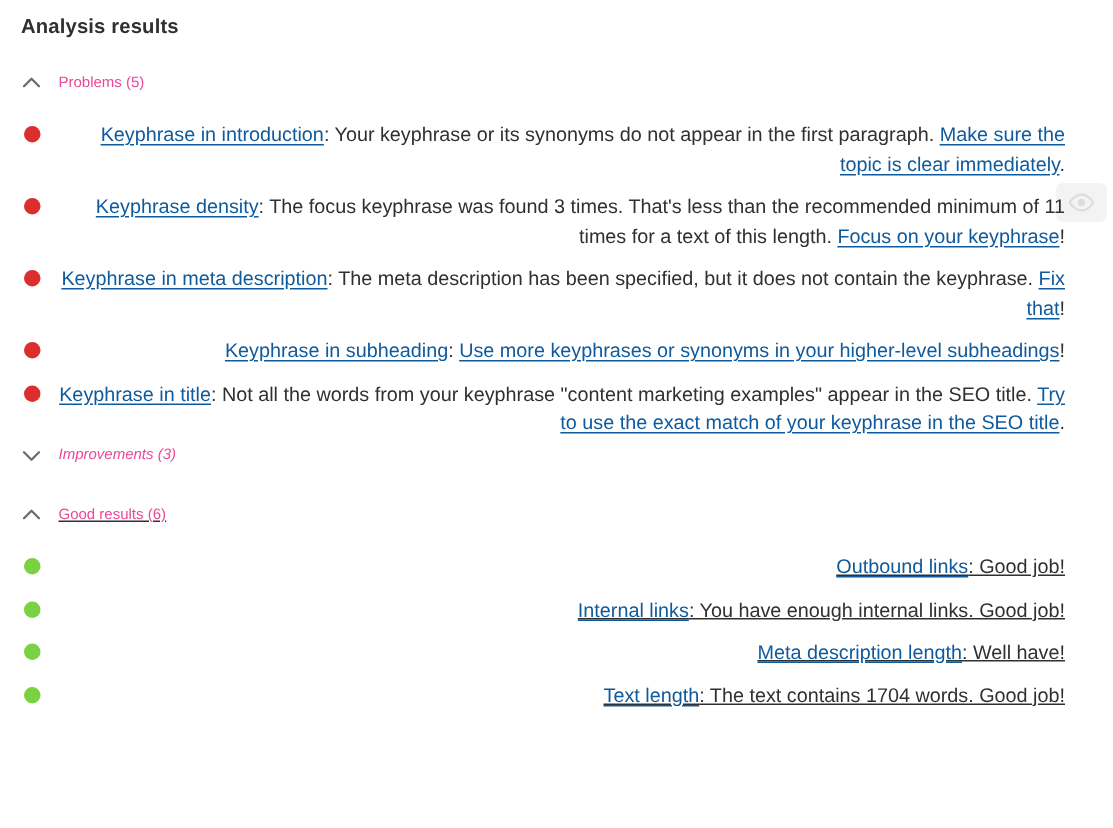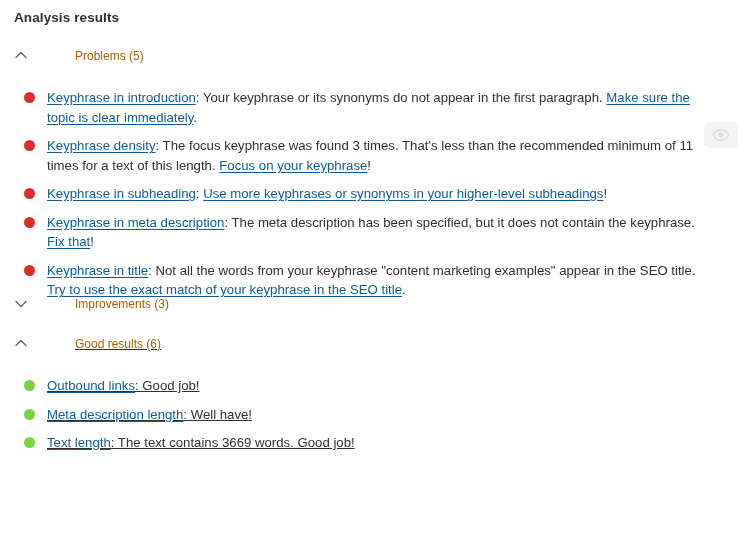--- a/index.html
+++ b/index.html
@@ -49,32 +49,32 @@
   .chevron {
     width: 16px;
     height: 16px;
     display: inline-flex;
     align-items: center;
     justify-content: center;
     flex: 0 0 16px;
   }
   .chevron svg { display: block; }
   .group-label {
-    font-size: 12px;
-    color: #a16207;
+    font-size: 10px;
+    color: #ec4899;
     line-height: 18px;
     font-weight: normal;
-    margin-left: 36px;
   }
 
   
   .results {
     list-style: none;
-    margin: 10px;
+    margin: 2px;
     padding: 0;
+    text-align: right;
   }
   .result-item {
     position: relative;
     display: flex;
     align-items: flex-start;
     padding: 0 30px 0 14px;
     margin-bottom: 9px;
   }
   .bullet {
     flex: 0 0 11px;
@@ -155,33 +155,33 @@
           <li class="result-item">
             <span class="bullet red"></span>
             <span class="result-text"><span class="link">Keyphrase in introduction</span><span>: Your keyphrase or its synonyms do not appear in the first paragraph. </span><span class="link">Make sure the topic is clear immediately</span><span>.</span></span>
           </li>
           <li class="result-item">
             <span class="bullet red"></span>
             <span class="result-text"><span class="link">Keyphrase density</span><span>: The focus keyphrase was found 3 times. That's less than the recommended minimum of 11 times for a text of this length. </span><span class="link">Focus on your keyphrase</span><span>!</span></span>
           </li>
           <li class="result-item">
             <span class="bullet red"></span>
+            <span class="result-text"><span class="link">Keyphrase in meta description</span><span>: The meta description has been specified, but it does not contain the keyphrase. </span><span class="link">Fix that</span><span>!</span></span>
+          </li>
+          <li class="result-item">
+            <span class="bullet red"></span>
             <span class="result-text"><span class="link">Keyphrase in subheading</span><span>: </span><span class="link">Use more keyphrases or synonyms in your higher-level subheadings</span><span>!</span></span>
-          </li>
-          <li class="result-item">
-            <span class="bullet red"></span>
-            <span class="result-text"><span class="link">Keyphrase in meta description</span><span>: The meta description has been specified, but it does not contain the keyphrase. </span><span class="link">Fix that</span><span>!</span></span>
           </li>
           <li class="result-item">
             <span class="bullet red"></span>
             <span class="result-text"><span class="link">Keyphrase in title</span><span>: Not all the words from your keyphrase "content marketing examples" appear in the SEO title. </span><span class="link">Try to use the exact match of your keyphrase in the SEO title</span><span>.</span></span>
           </li>
         </ul>
       </div>
-      <div class="section-improvements" style="position: absolute; left: 0px; top: 293px; width: 590px;">
+      <div class="section-improvements" style="position: absolute; left: 0px; top: 293px; width: 590px; font-style: italic;">
         <div class="group-header">
           <span class="chevron">
             <svg width="16" height="16" viewBox="0 0 16 16" fill="none" stroke="#6b6b6b" stroke-width="1.5" stroke-linecap="round" stroke-linejoin="round">
               <path d="M3 5.5 L8 10.5 L13 5.5"></path>
             </svg>
           </span>
           <span class="group-label">Improvements (3)</span>
         </div>
         <ul class="results"></ul>
       </div>
@@ -195,23 +195,27 @@
           <span class="group-label">Good results (6)</span>
         </div>
         <div class="list-gap"></div>
         <ul class="results">
           <li class="result-item">
             <span class="bullet green"></span>
             <span class="result-text"><span class="link">Outbound links</span><span>: Good job!</span></span>
           </li>
           <li class="result-item">
             <span class="bullet green"></span>
+            <span class="result-text"><span class="link">Internal links</span><span>: You have enough internal links. Good job!</span></span>
+          </li>
+          <li class="result-item">
+            <span class="bullet green"></span>
             <span class="result-text"><span class="link">Meta description length</span><span>: Well have!</span></span>
           </li>
           <li class="result-item">
             <span class="bullet green"></span>
-            <span class="result-text"><span class="link">Text length</span><span>: The text contains 3669 words. Good job!</span></span>
+            <span class="result-text"><span class="link">Text length</span><span>: The text contains 1704 words. Good job!</span></span>
           </li>
         </ul>
       </div>
     </div>
 
 </div>
 
 </body></html>

